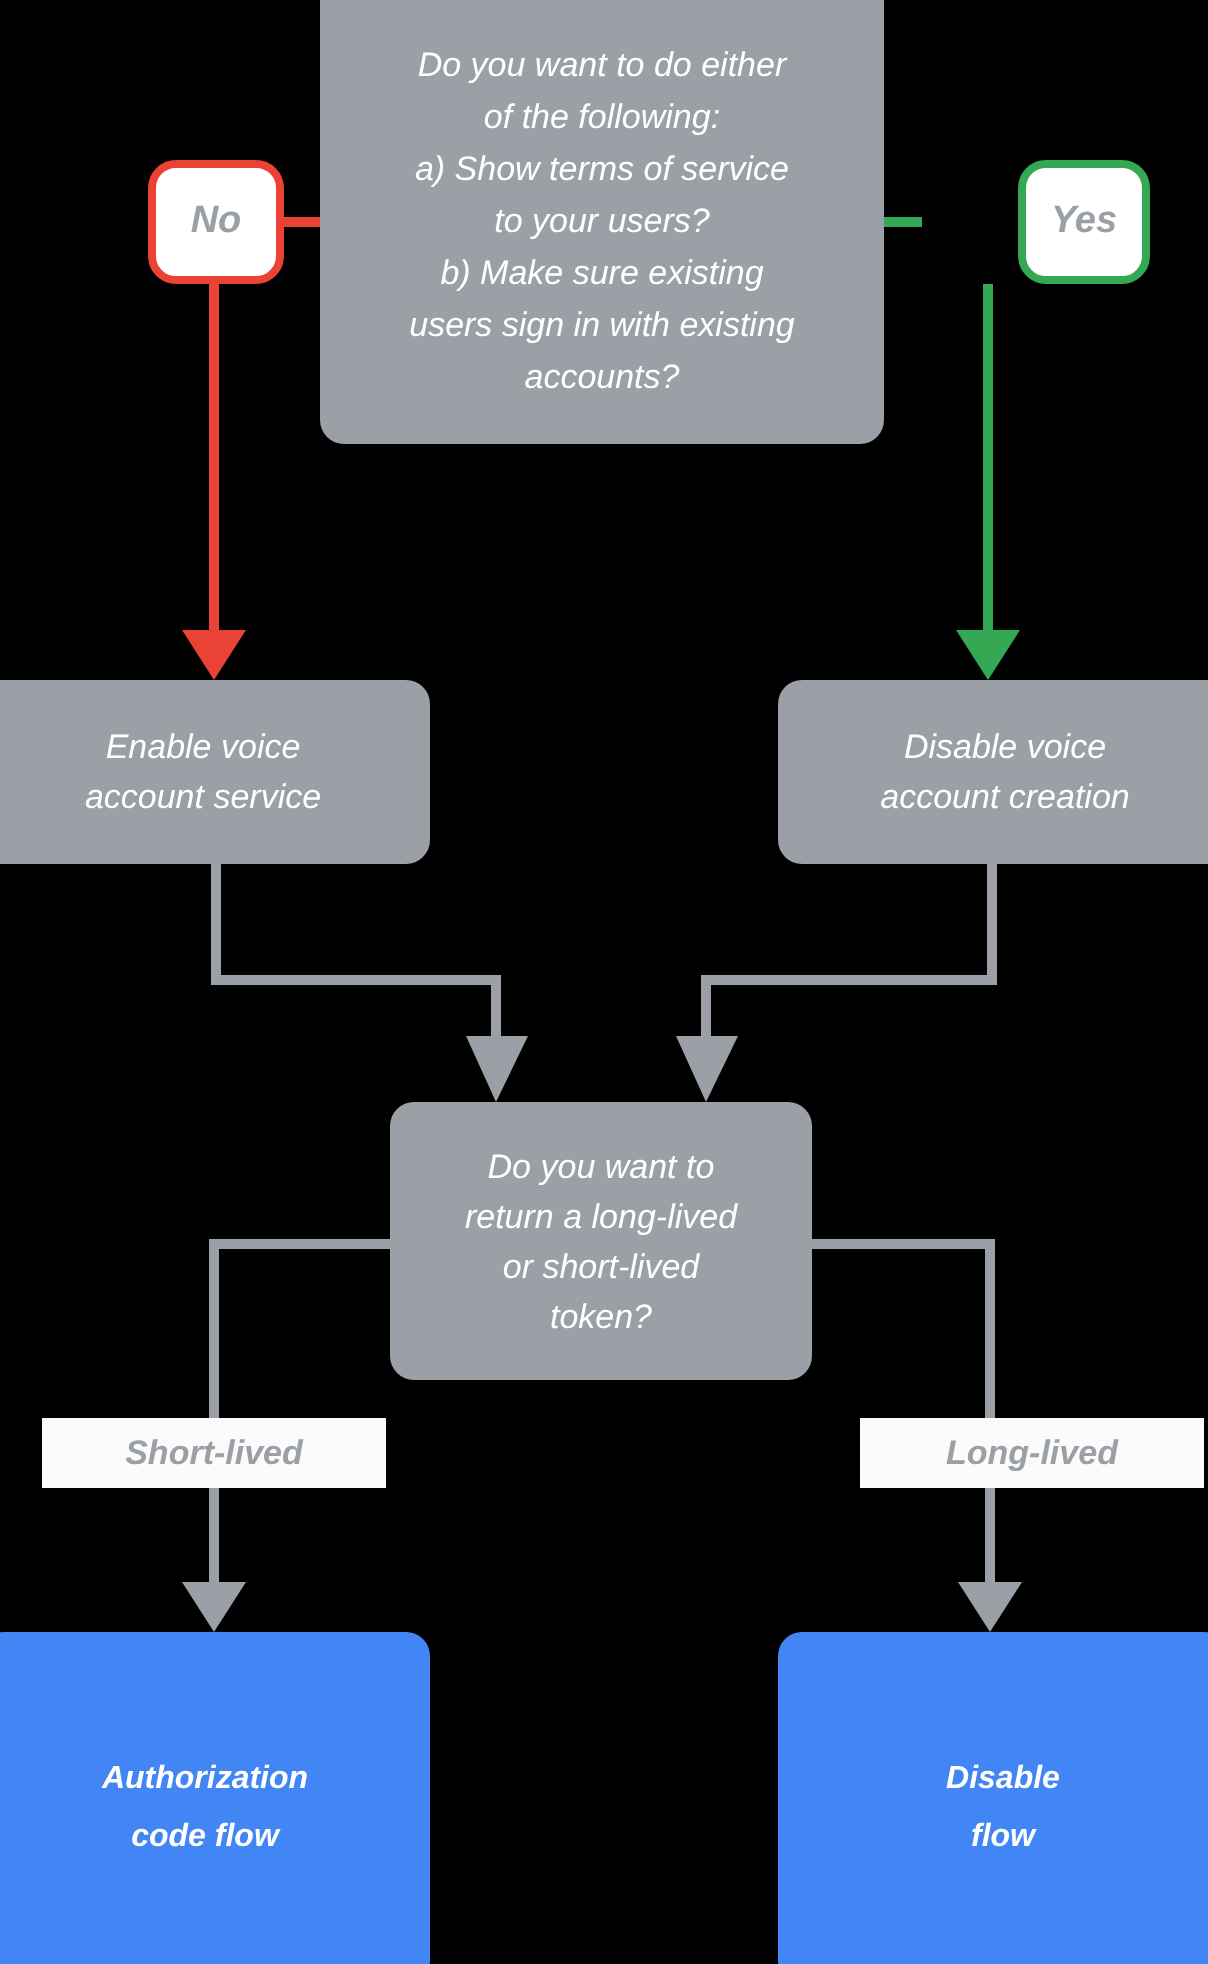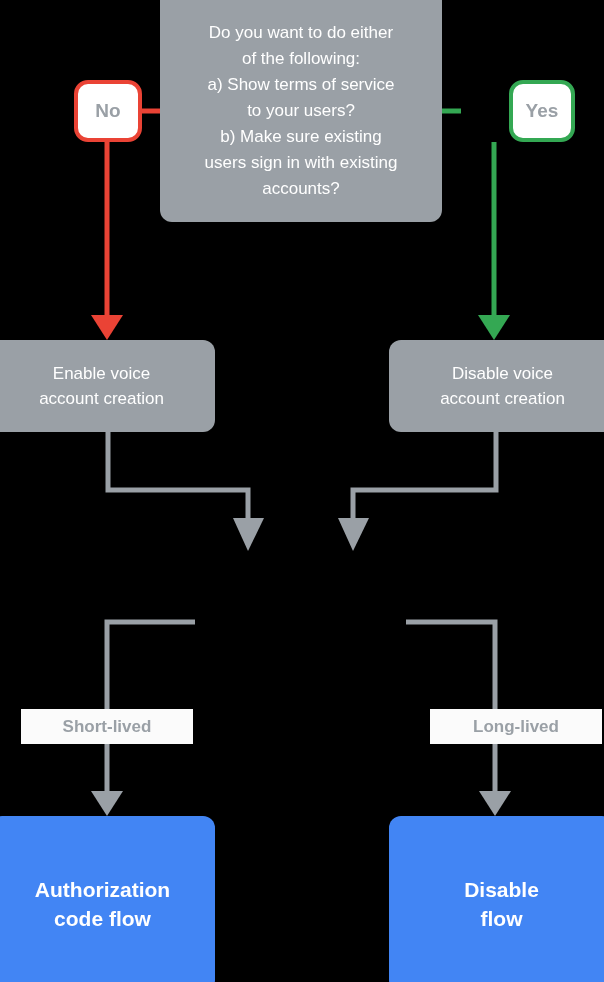--- a/index.html
+++ b/index.html
@@ -9,20 +9,21 @@
   }
   body {
     font-family: "Liberation Sans", sans-serif;
   }
   #canvas {
     position: relative;
     width: 604px;
     height: 982px;
     background: #000000;
     overflow: hidden;
+    font-style: italic;
   }
   #wires {
     position: absolute;
     left: 0;
     top: 0;
     width: 604px;
     height: 982px;
     pointer-events: none;
   }
   .node {
@@ -73,21 +74,21 @@
     top: 551px;
     width: 211px;
     height: 139px;
   }
   .blue-box {
     background: #4285f4;
     border-radius: 12px;
     color: #ffffff;
   }
   .blue-box .txt {
-    font-size: 21px;
+    font-size: 16px;
     font-weight: bold;
     line-height: 29px;
     color: #ffffff;
     white-space: pre-line;
     padding: 0 10px;
   }
   #auth-flow {
     left: -10px;
     top: 816px;
     width: 225px;
@@ -193,28 +194,34 @@
   <div class="badge" id="badge-no">
     <span>No</span>
   </div>
 
   <div class="badge" id="badge-yes">
     <span>Yes</span>
   </div>
 
   <div class="node gray-box" id="enable-box">
     <div class="txt">Enable voice
-account creation</div>
+account service</div>
   </div>
 
   <div class="node gray-box" id="disable-box">
     <div class="txt">Disable voice
 account creation</div>
   </div>
 
+  <div class="node gray-box" id="q-mid">
+    <div class="txt">Do you want to
+return a long-lived
+or short-lived
+token?</div>
+  </div>
 
   <div class="edge-label" id="label-short">
     <span>Short-lived</span>
   </div>
   <div class="edge-label" id="label-long">
     <span>Long-lived</span>
   </div>
 
   <div class="node blue-box" id="auth-flow">
     <div class="txt">Authorization

